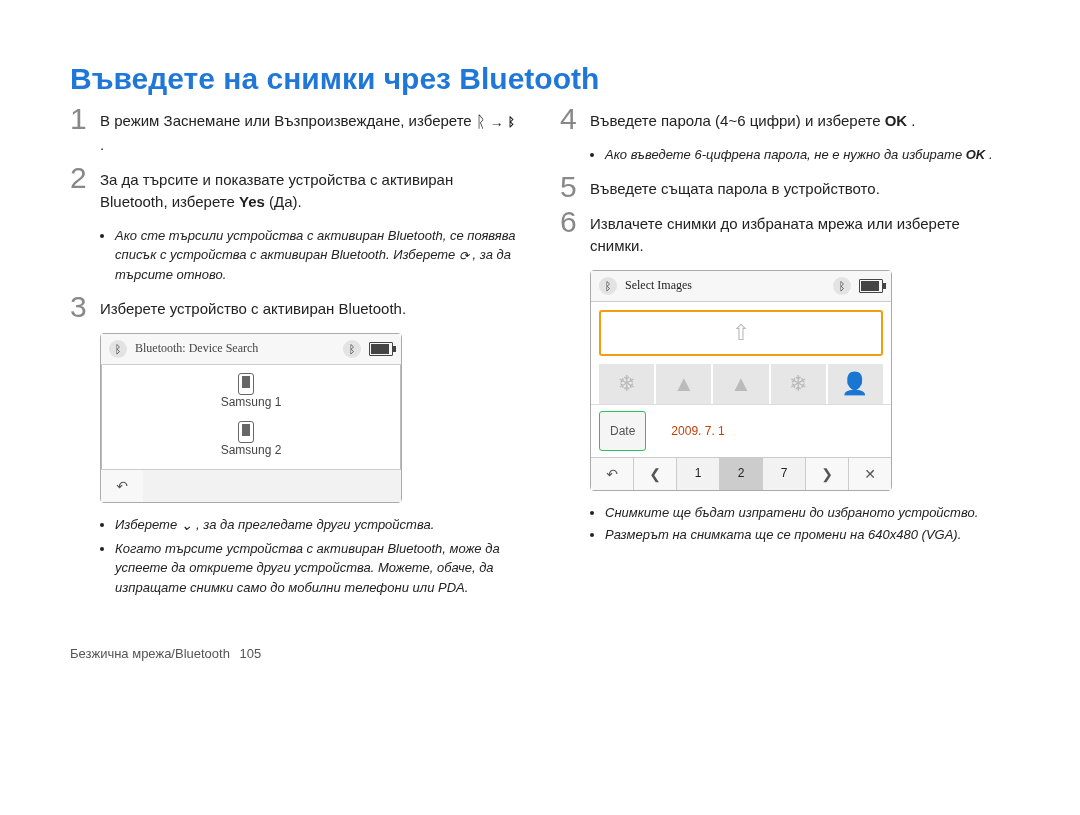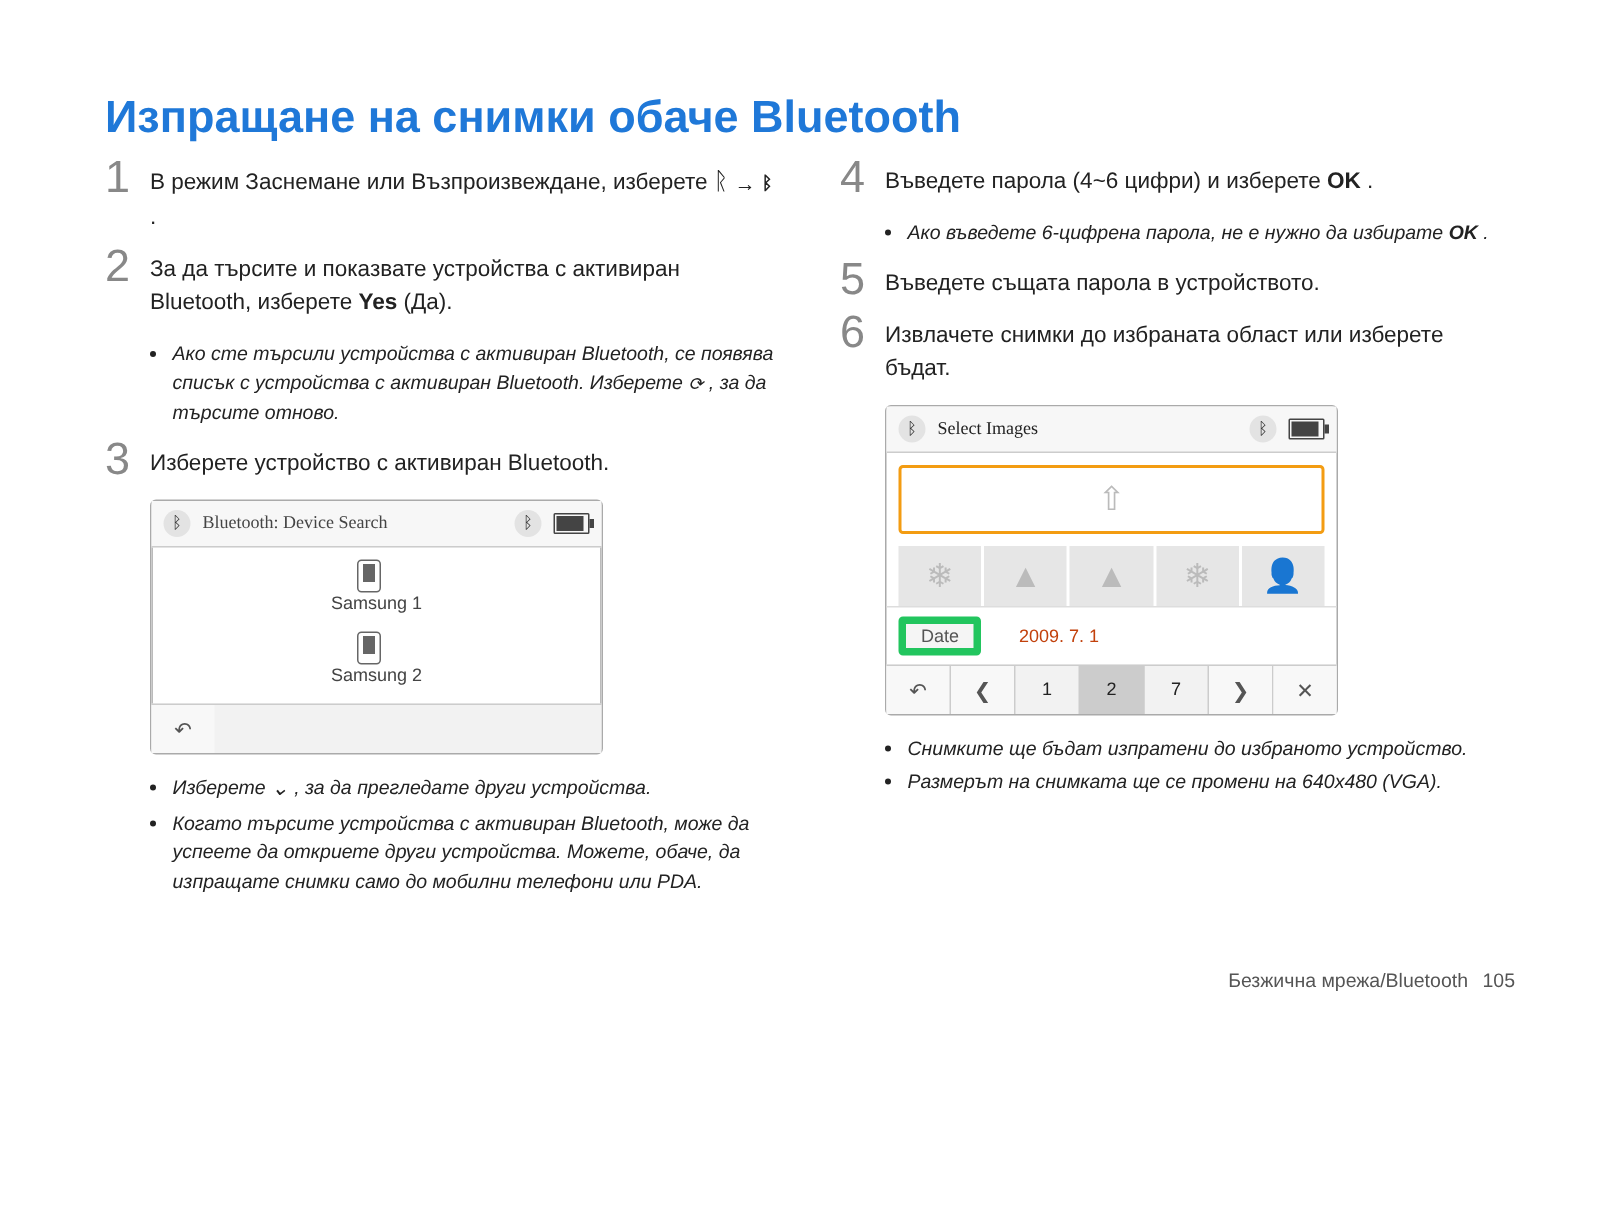--- a/index.html
+++ b/index.html
@@ -216,23 +216,23 @@
     color: #bbb;
     font-size: 22px;
   }
   .sel-mid {
     display: flex;
     align-items: center;
     border-top: 1px solid #ddd;
     padding: 6px 8px;
   }
   .sel-date-btn {
-    border: 5px solid #22c55e;
+    border: 1px solid #22c55e;
     border-radius: 3px;
-    padding: 1px 10px;
+    padding: 12px 10px;
     background: #f5f5f5;
     color: #555;
     font-size: 12px;
     margin-right: 25px;
   }
   .sel-date-text {
     color: #c2410c;
   }
   .sel-footer {
     display: flex;
@@ -245,42 +245,42 @@
   .sel-footer .page-num {
     flex: 1;
     text-align: center;
     padding: 8px 0;
     border-right: 1px solid #ccc;
   }
   .sel-footer .page-num.active {
     background: #ccc;
   }
   .footer-line {
-    text-align: right;
+    text-align: left;
     font-size: 13px;
     color: #555;
     margin-top: 35px;
   }
   .footer-line .pg {
     margin-left: 6px;
   }
   .bt-glyph {
     font-weight: bold;
   }
   .antenna-glyph {
     font-size: 16px;
   }
   .refresh { font-size: 12px; }
 </style>
 </head>
 <body>
 
 <div class="page">
 
-  <h1 class="title">Изпращане на снимки обаче Bluetooth</h1>
+  <h1 class="title">Въведете на снимки чрез Bluetooth</h1>
 
 
   <div class="columns">
 
     <div class="col">
 
       <div class="step">
         <span class="step-num">1</span>
         <div class="step-text">
           <span>В режим Заснемане или Възпроизвеждане, изберете </span>
@@ -363,21 +363,21 @@
         </li>
       </ul>
 
       <div class="step">
         <span class="step-num">5</span>
         <div class="step-text">Въведете същата парола в устройството.</div>
       </div>
 
       <div class="step">
         <span class="step-num">6</span>
-        <div class="step-text">Извлачете снимки до избраната област или изберете бъдат.</div>
+        <div class="step-text">Извлачете снимки до избраната мрежа или изберете снимки.</div>
       </div>
 
       <div class="sel-shot">
         <div class="ds-hdr">
           <span class="ds-ico">ᛒ</span>
           <span class="ds-title">Select Images</span>
           <span class="ds-ico">ᛒ</span>
           <span class="ds-batt"></span>
         </div>
         <div class="sel-dropzone">

